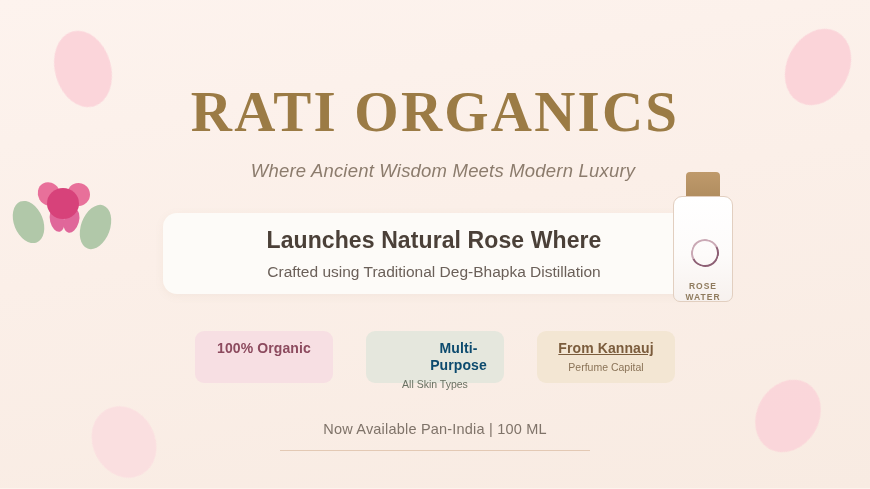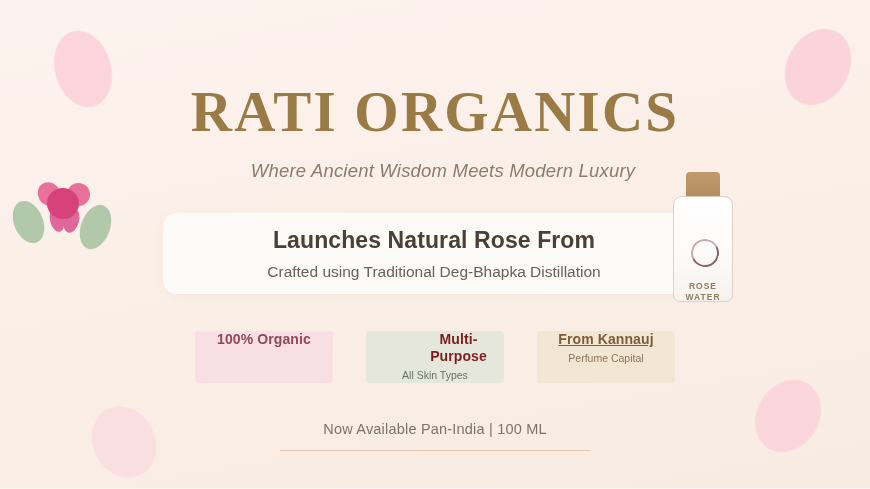--- a/index.html
+++ b/index.html
@@ -237,41 +237,42 @@
     width: 480px;
     height: 52px;
     display: flex;
     justify-content: space-between;
     align-items: flex-start;
     z-index: 4;
   }
   .badge {
     width: 138px;
     height: 52px;
-    border-radius: 4px;
+    border-radius: 9px;
     box-sizing: border-box;
+    padding-top: 9px;
     text-align: center;
   }
   .badge-title {
     font-size: 14px;
     font-weight: 700;
     line-height: 1.2;
     letter-spacing: .1px;
   }
   .badge-sub {
     font-size: 10.5px;
     line-height: 1.2;
     margin-top: 4px;
   }
   .badge-organic       { background: #f7dfe3; }
   .badge-organic  .badge-title { color: #8c4a5e; }
   .badge-organic  .badge-sub   { color: #8a6a71; }
 
   .badge-multi         { background: #e5e7dd; }
-  .badge-multi    .badge-title { color: #7f1d1d; margin-left: 47px; }
+  .badge-multi    .badge-title { color: #0c4a6e; margin-left: 47px; }
   .badge-multi    .badge-sub   { color: #6a7263; }
 
   .badge-kannauj       { background: #f3e6d3; }
   .badge-kannauj  .badge-title { color: #7b5c3c; text-decoration: underline; }
   .badge-kannauj  .badge-sub   { color: #8b7458; }
 
   
   .footer {
     position: absolute;
     left: 0; right: 0;
@@ -307,21 +308,21 @@
     <div class="petal petal-ur"></div>
     <div class="petal petal-bl"></div>
     <div class="petal petal-br"></div>
     <div class="petal petal-core"></div>
   </div>
 
   <div class="brand-title">RATI ORGANICS</div>
   <div class="brand-tagline">Where Ancient Wisdom Meets Modern Luxury</div>
 
   <div class="announce-card">
-    <div class="announce-headline">Launches Natural Rose From</div>
+    <div class="announce-headline">Launches Natural Rose Where</div>
     <div class="announce-sub">Crafted using Traditional Deg-Bhapka Distillation</div>
   </div>
 
   <div class="bottle">
     <div class="bottle-cap"></div>
     <div class="bottle-body">
       <div class="bottle-ring"></div>
       <div class="bottle-label">
         <div>ROSE</div>
         <div>WATER</div>

